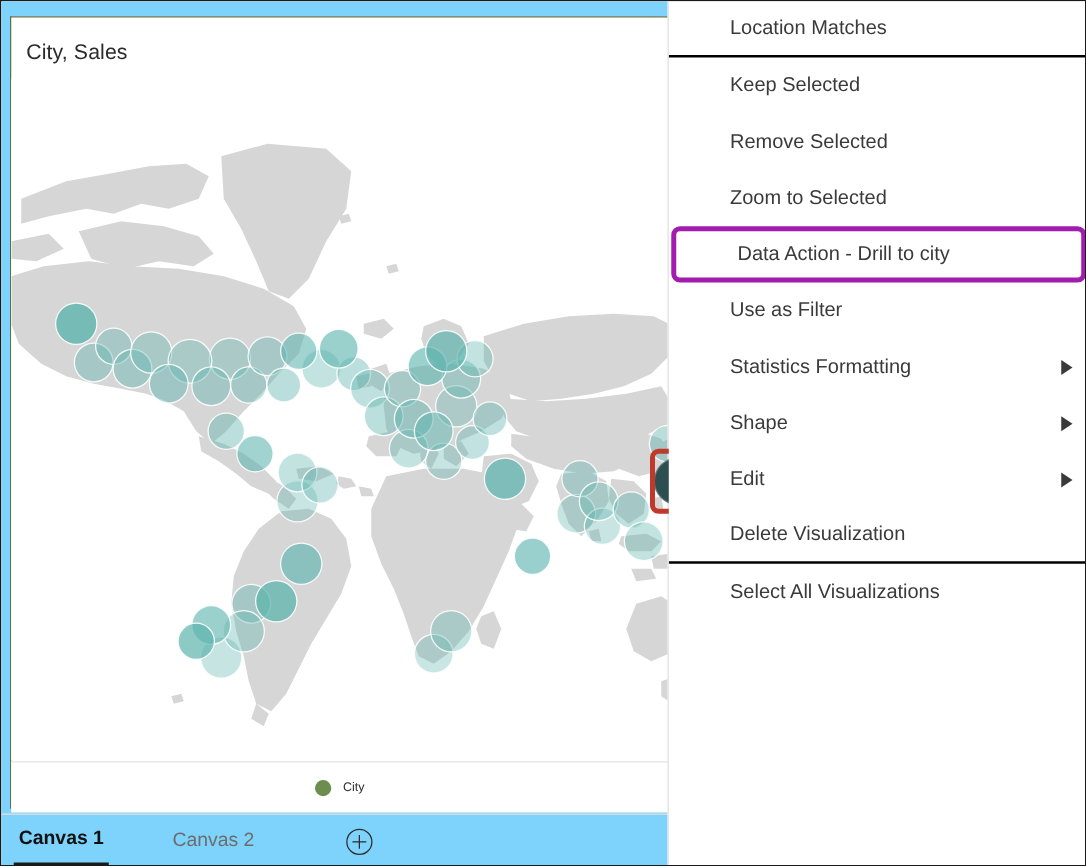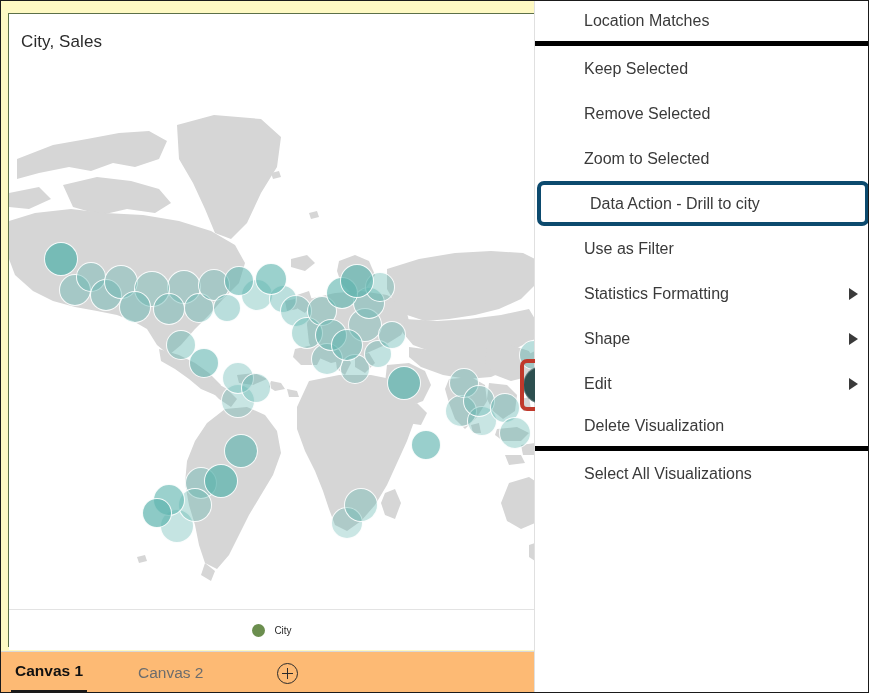--- a/index.html
+++ b/index.html
@@ -19,21 +19,21 @@
   }
 
   
   #viz-panel {
     position: absolute;
     left: 0px;
     top: 0px;
     width: 534px;
     height: 650px;
     box-sizing: border-box;
-    background: #fef9c3;
+    background: #7dd3fc;
     overflow: hidden;
   }
   #viz-frame {
     position: absolute;
     left: 7px;
     top: 12px;
     width: 600px;
     height: 634px;
     border-left: 1px solid #5c7049;
     border-top: 1px solid #5c7049;
@@ -105,21 +105,21 @@
   }
   #legend-label { font-size: 10px; color: #2b2b2b; }
 
   
   #tabbar {
     position: absolute;
     left: 0px;
     top: 650px;
     width: 869px;
     height: 42px;
-    background: #fdba74;
+    background: #7dd3fc;
     border-top: 1px solid #d8d8d8;
     box-sizing: border-box;
   }
   .tab {
     position: absolute;
     top: 0px;
     height: 41px;
     display: flex;
     align-items: center;
     font-size: 15.5px;
@@ -160,33 +160,33 @@
     height: 45px;
     display: flex;
     align-items: center;
     padding-left: 49px;
     padding-right: 14px;
     font-size: 16px;
     color: #3a3a3a;
     box-sizing: border-box;
     white-space: nowrap;
   }
-  .menu-item.sep-after { border-bottom: 5px solid #000000; }
+  .menu-item.sep-after { border-bottom: 2px solid #000000; }
   .menu-item .arrow {
     position: absolute;
     right: 12px;
     top: 50%;
     width: 0; height: 0;
     margin-top: -6px;
     border-top: 6px solid transparent;
     border-bottom: 6px solid transparent;
     border-left: 9px solid #3a3a3a;
   }
   .menu-item.highlighted {
-    border: 4px solid #0c4a6e;
+    border: 4px solid #a21caf;
     border-radius: 7px;
     height: 45px;
     margin: 0 0px 0 2px;
     width: 332px;
   }
 </style>
 </head>
 <body>
 
 <div id="app">

